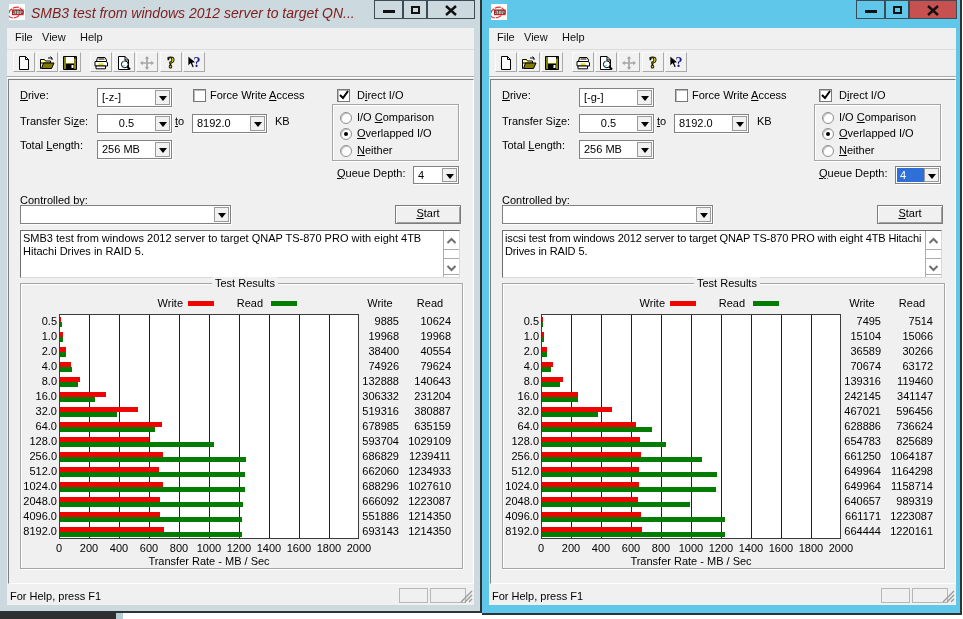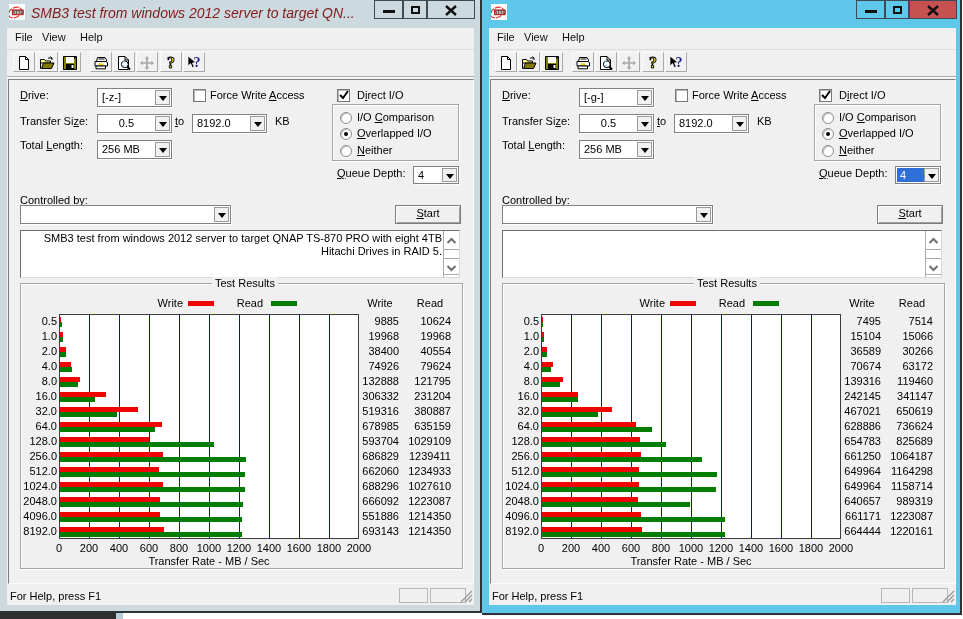--- a/index.html
+++ b/index.html
@@ -23,21 +23,21 @@
 .combo .ar{position:absolute;left:3px;top:5px;width:0;height:0;
  border-left:4px solid transparent;border-right:4px solid transparent;border-top:5px solid #000;}
 .chk{position:absolute;width:13px;height:13px;background:#fff;border:1px solid #777;
  box-shadow:inset 1px 1px 0 #b9b9b9;}
 .rad{position:absolute;width:12px;height:12px;background:#fff;border:1px solid #8e8e8e;
  border-radius:50%;box-shadow:inset 1px 1px 0 #c2c2c2;}
 .rad .dot{position:absolute;left:3px;top:3px;width:4px;height:4px;border-radius:50%;background:#000;}
 .gbox{position:absolute;border:1px solid #a5a5a5;box-shadow:inset 1px 1px 0 #fff, 1px 1px 0 #fff;}
 .btn{position:absolute;background:#f0f0f0;border:1px solid #7c7c7c;
  box-shadow:inset 1px 1px 0 #fff,inset -1px -1px 0 #a0a0a0;text-align:center;}
-.tarea{position:absolute;background:#fff;border:1px solid;border-color:#6f6f6f #d9d9d9 #d9d9d9 #6f6f6f;text-align:right;}
+.tarea{position:absolute;background:#fff;border:1px solid;border-color:#6f6f6f #d9d9d9 #d9d9d9 #6f6f6f;}
 .sb{position:absolute;right:0;top:0;bottom:0;width:16px;background:#fff;border-left:1px solid #ababab;}
 .chev{stroke:#6f6f6f;stroke-width:2;fill:none;}
 .bar{position:absolute;height:5px;}
 .statusbar{position:absolute;left:7px;width:467px;height:21px;background:#f0f0f0;}
 .pane{position:absolute;border:1px solid #b7b7b7;background:#f0f0f0;}
 .num{position:absolute;text-align:right;white-space:nowrap;}
 </style></head><body>
 <div class="abs" style="left:0;top:612px;width:116px;height:7px;background:#2f2f2f;"></div>
 <div class="abs" style="left:116px;top:613px;width:7px;height:6px;background:#b9cdd5;"></div>
 <div class="win" style="left:0px;width:480px;background:#ccd9de;height:611px;box-shadow:2px 0 0 #2e3436, 0 2px 0 #2e3436, 2px 2px 0 #2e3436;">
@@ -235,21 +235,21 @@
     <div class="num" style="left:391px;top:345px;width:60px;">40554</div>
     <div class="num" style="left:0px;top:360px;width:57px;">4.0</div>
     <div class="bar" style="left:60px;top:362px;width:11px;background:#ee0400;"></div>
     <div class="bar" style="left:60px;top:367px;width:12px;background:#027d02;"></div>
     <div class="num" style="left:339px;top:360px;width:60px;">74926</div>
     <div class="num" style="left:391px;top:360px;width:60px;">79624</div>
     <div class="num" style="left:0px;top:375px;width:57px;">8.0</div>
     <div class="bar" style="left:60px;top:377px;width:20px;background:#ee0400;"></div>
     <div class="bar" style="left:60px;top:382px;width:18px;background:#027d02;"></div>
     <div class="num" style="left:339px;top:375px;width:60px;">132888</div>
-    <div class="num" style="left:391px;top:375px;width:60px;">121795</div>
+    <div class="num" style="left:391px;top:375px;width:60px;">140643</div>
     <div class="num" style="left:0px;top:390px;width:57px;">16.0</div>
     <div class="bar" style="left:60px;top:392px;width:46px;background:#ee0400;"></div>
     <div class="bar" style="left:60px;top:397px;width:35px;background:#027d02;"></div>
     <div class="num" style="left:339px;top:390px;width:60px;">306332</div>
     <div class="num" style="left:391px;top:390px;width:60px;">231204</div>
     <div class="num" style="left:0px;top:405px;width:57px;">32.0</div>
     <div class="bar" style="left:60px;top:407px;width:78px;background:#ee0400;"></div>
     <div class="bar" style="left:60px;top:412px;width:57px;background:#027d02;"></div>
     <div class="num" style="left:339px;top:405px;width:60px;">519316</div>
     <div class="num" style="left:391px;top:405px;width:60px;">380887</div>
@@ -454,20 +454,21 @@
     </div>
     <div class="lbl" style="left:20px;top:194px;">Controlled <u>b</u>y:</div>
     <div class="combo" style="left:20px;top:205px;width:211px;height:19px;">
       <div class="tx"></div>
       <div class="db">
         <div class="ar"></div>
       </div>
     </div>
     <div class="btn" style="left:395px;top:205px;width:66px;height:19px;padding-top:1px;"><u>S</u>tart</div>
     <div class="tarea" style="left:20px;top:230px;width:440px;height:48px;">
+      <div class="abs" style="left:2px;top:1px;white-space:nowrap;overflow:hidden;width:419px;letter-spacing:-0.12px;">iscsi test from windows 2012 server to target QNAP TS-870 PRO with eight 4TB Hitachi<br>Drives in RAID 5.</div>
       <div class="sb">
         <svg class="abs" style="left:0;top:3px;" width="15" height="14">
           <path class="chev" d="M3.5 9l4-4 4 4"></path>
         </svg>
         <div class="abs" style="left:0;top:18px;width:15px;height:1px;background:#ababab;"></div>
         <div class="abs" style="left:0;top:27px;width:15px;height:1px;background:#ababab;"></div>
         <svg class="abs" style="left:0;top:30px;" width="15" height="14">
           <path class="chev" d="M3.5 5l4 4 4-4"></path>
         </svg>
         <div class="abs" style="left:0;top:43px;width:15px;height:1px;background:#ababab;"></div>
@@ -518,21 +519,21 @@
     <div class="num" style="left:391px;top:375px;width:60px;">119460</div>
     <div class="num" style="left:0px;top:390px;width:57px;">16.0</div>
     <div class="bar" style="left:60px;top:392px;width:36px;background:#ee0400;"></div>
     <div class="bar" style="left:60px;top:397px;width:36px;background:#027d02;"></div>
     <div class="num" style="left:339px;top:390px;width:60px;">242145</div>
     <div class="num" style="left:391px;top:390px;width:60px;">341147</div>
     <div class="num" style="left:0px;top:405px;width:57px;">32.0</div>
     <div class="bar" style="left:60px;top:407px;width:70px;background:#ee0400;"></div>
     <div class="bar" style="left:60px;top:412px;width:56px;background:#027d02;"></div>
     <div class="num" style="left:339px;top:405px;width:60px;">467021</div>
-    <div class="num" style="left:391px;top:405px;width:60px;">650619</div>
+    <div class="num" style="left:391px;top:405px;width:60px;">596456</div>
     <div class="num" style="left:0px;top:420px;width:57px;">64.0</div>
     <div class="bar" style="left:60px;top:422px;width:94px;background:#ee0400;"></div>
     <div class="bar" style="left:60px;top:427px;width:110px;background:#027d02;"></div>
     <div class="num" style="left:339px;top:420px;width:60px;">628886</div>
     <div class="num" style="left:391px;top:420px;width:60px;">736624</div>
     <div class="num" style="left:0px;top:435px;width:57px;">128.0</div>
     <div class="bar" style="left:60px;top:437px;width:98px;background:#ee0400;"></div>
     <div class="bar" style="left:60px;top:442px;width:124px;background:#027d02;"></div>
     <div class="num" style="left:339px;top:435px;width:60px;">654783</div>
     <div class="num" style="left:391px;top:435px;width:60px;">825689</div>

